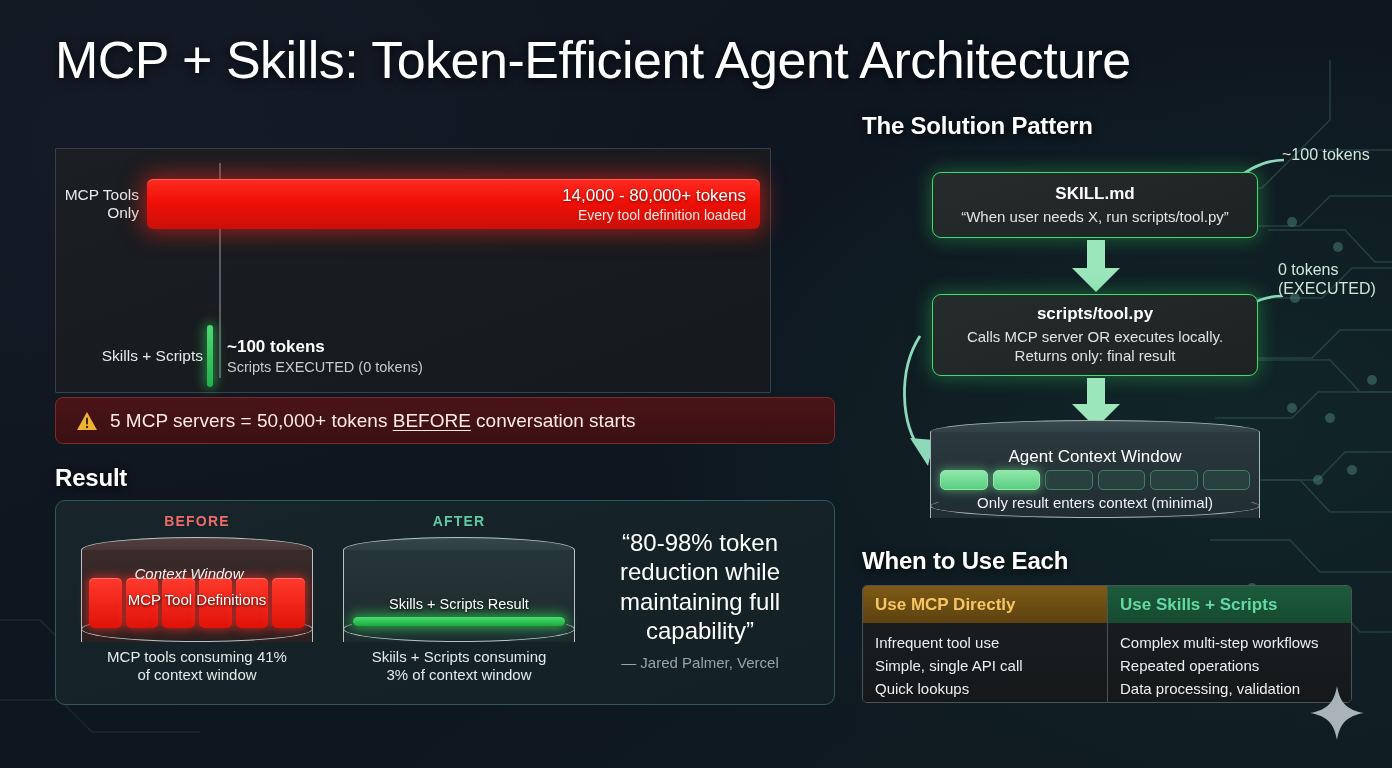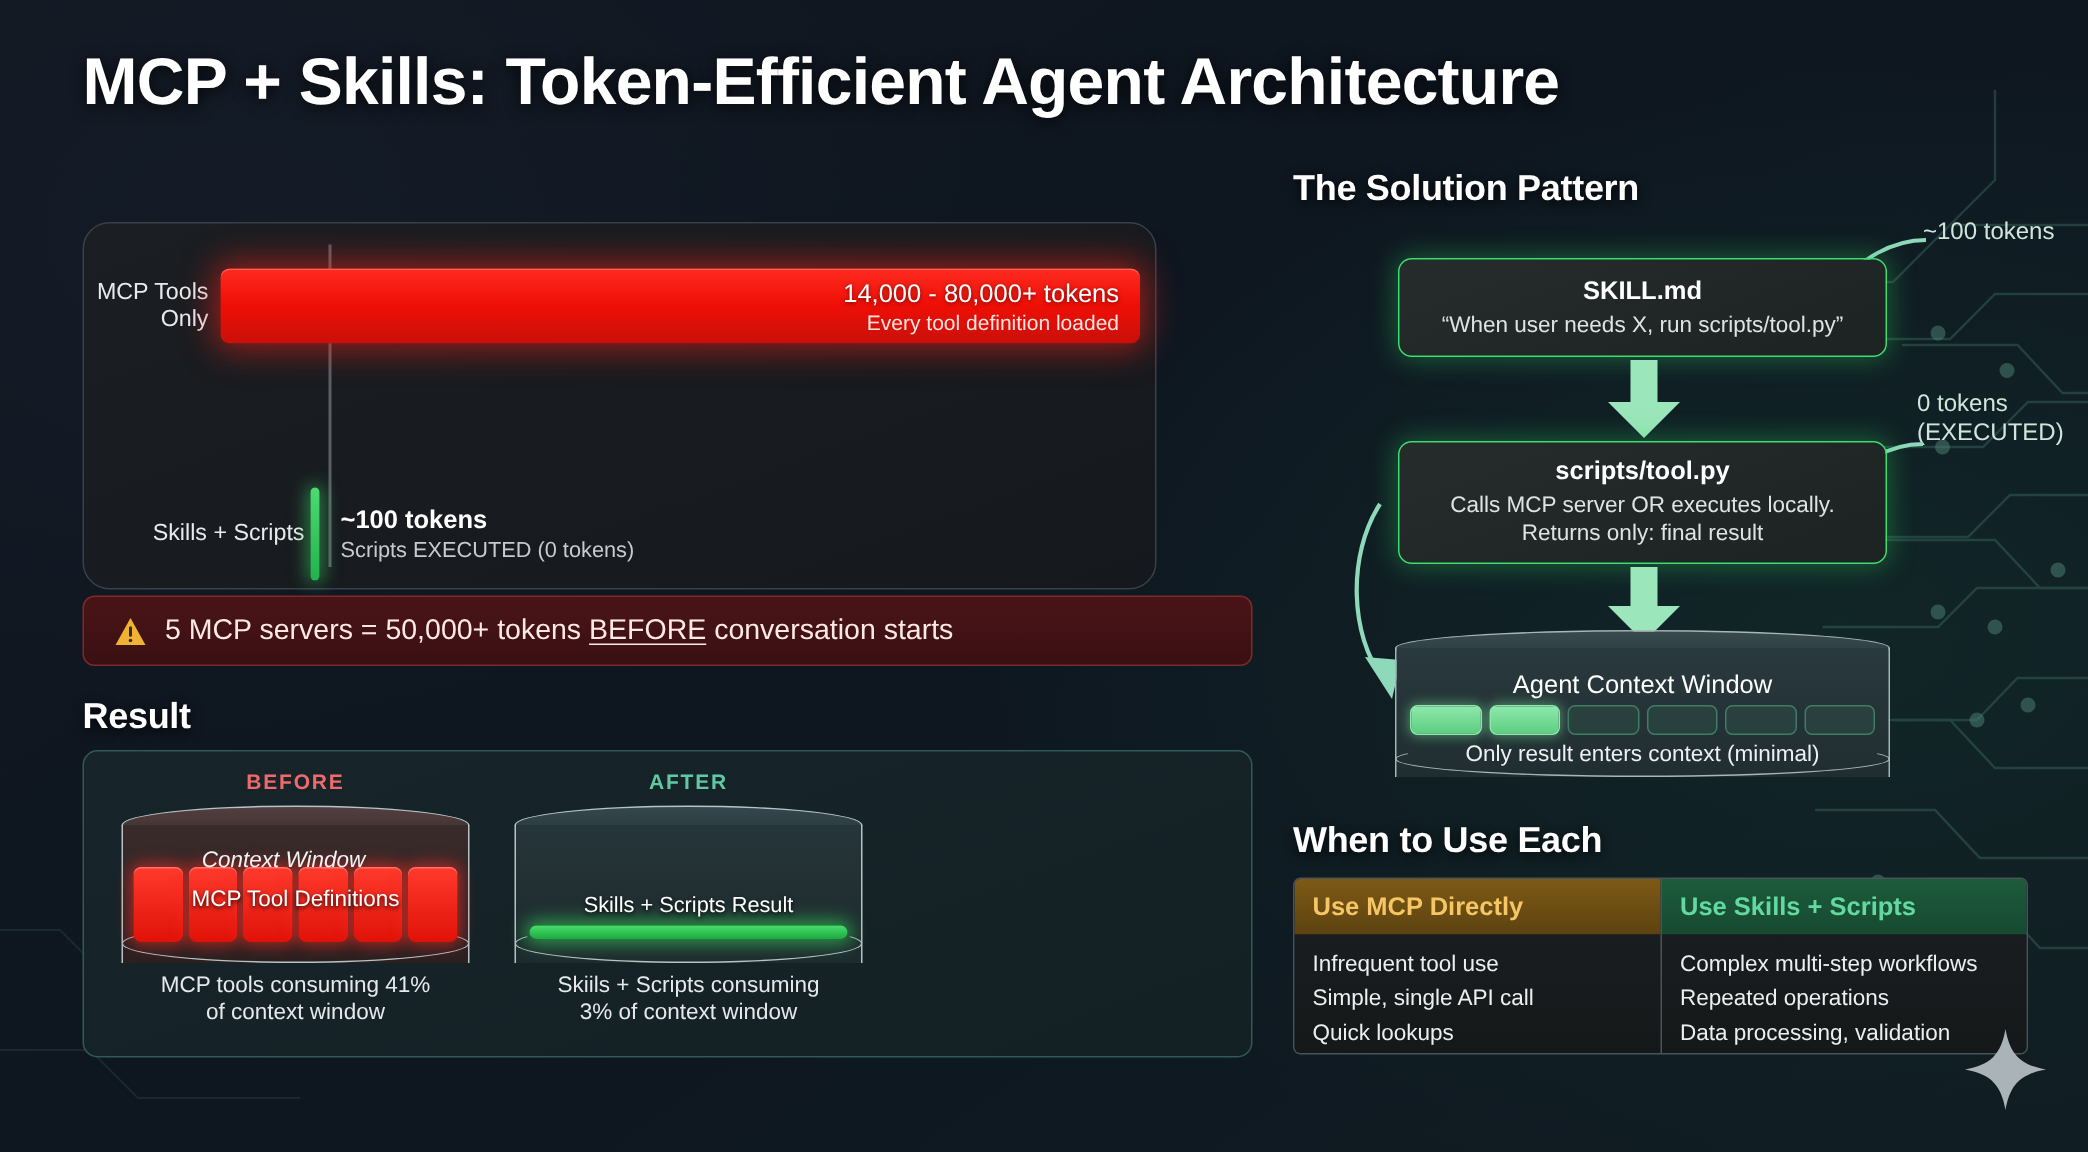--- a/index.html
+++ b/index.html
@@ -12,32 +12,32 @@
       linear-gradient(145deg,#121821 0%,#0e1620 45%,#101c22 100%);
     color:#fff;
     position:relative;
   }
   #circuit{ position:absolute; inset:0; z-index:0; pointer-events:none; }
   .stage{ position:absolute; inset:0; z-index:2; }
 
   
   .h1{
     position:absolute; left:55px; top:30px;
-    font-size:44px; font-weight:700; letter-spacing:-.5px;
+    font-size:52px; font-weight:400; letter-spacing:-.5px;
     text-shadow:0 2px 10px rgba(0,0,0,.8);
     text-align:center;
   }
   .h2{ position:absolute; font-size:24px; font-weight:700; letter-spacing:-.2px;
        text-shadow:0 2px 8px rgba(0,0,0,.8); }
 
   
   .panel-problem{
     position:absolute; left:55px; top:148px; width:716px; height:245px;
     background:linear-gradient(160deg,#1b1e22 0%,#15181c 100%);
-    border:1px solid #3a4047; border-radius:18px;
+    border:1px solid #3a4047; border-radius:1px;
   }
   .rows{ position:absolute; inset:0; }
   .axis{ position:absolute; left:163px; top:14px; bottom:14px; width:2px; background:#585f66; }
   .row{ position:absolute; left:0; right:10px; display:flex; align-items:center; }
   .row .lbl{
     width:155px; text-align:right; padding-right:8px;
     font-size:15.5px; color:#e8eaec; line-height:1.15;
   }
   .row .bar-wrap{ flex:1; position:relative; display:flex; align-items:center; }
 
@@ -305,20 +305,24 @@
       <div class="after-fill"></div>
       <div class="overlay-txt">Skills + Scripts Result</div>
     </div>
     <div class="res-note">
       <div>Skiils + Scripts consuming</div>
       <div>3% of context window</div>
     </div>
   </div>
 </div>
 
+<div class="quote">
+  <div class="qt">“80-98% token reduction while maintaining full capability”</div>
+  <div class="qa">— Jared Palmer, Vercel</div>
+</div>
 
 <div class="h2" style="left:862px; top:112px;">The Solution Pattern</div>
 
 <div class="anno" style="left:1282px; top:145px;">~100 tokens</div>
 <svg style="position:absolute; left:1192px; top:152px; width:96px; height:62px;" viewBox="0 0 96 62">
   <path d="M92 8 C70 8 48 20 30 42" stroke="#8fd9bb" stroke-width="2.6" fill="none"></path>
   <path d="M40 32 L26 50 L46 50 Z" fill="#8fd9bb" transform="rotate(18 36 42)"></path>
 </svg>
 
 <div class="flowbox" style="left:932px; top:172px; width:326px; height:66px;">

